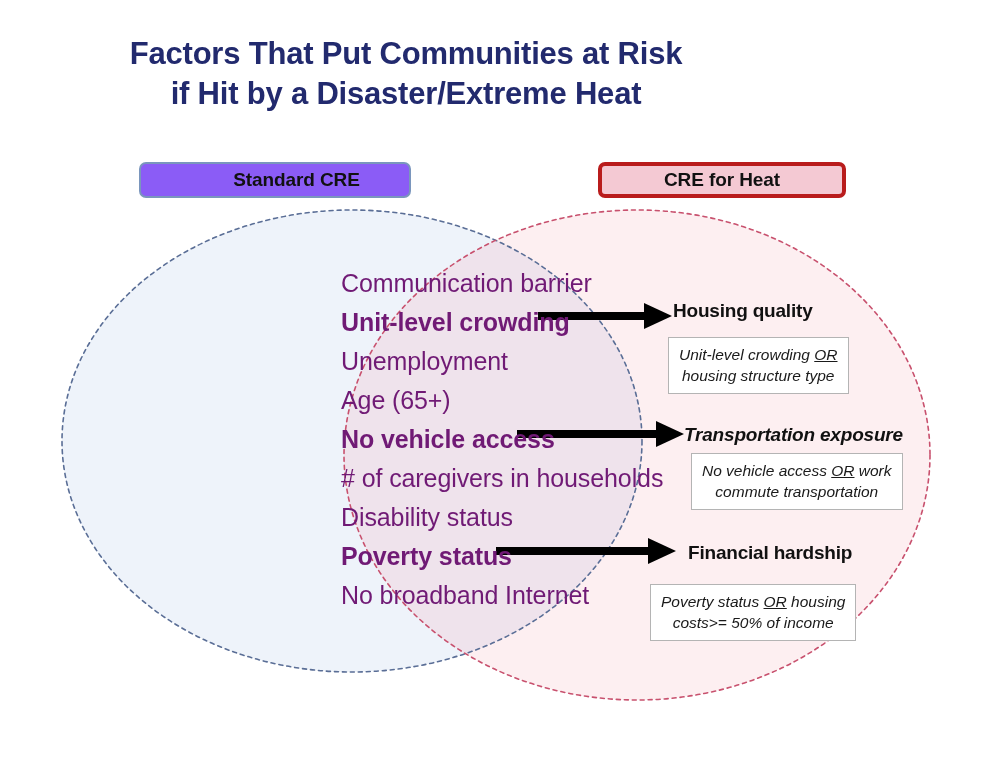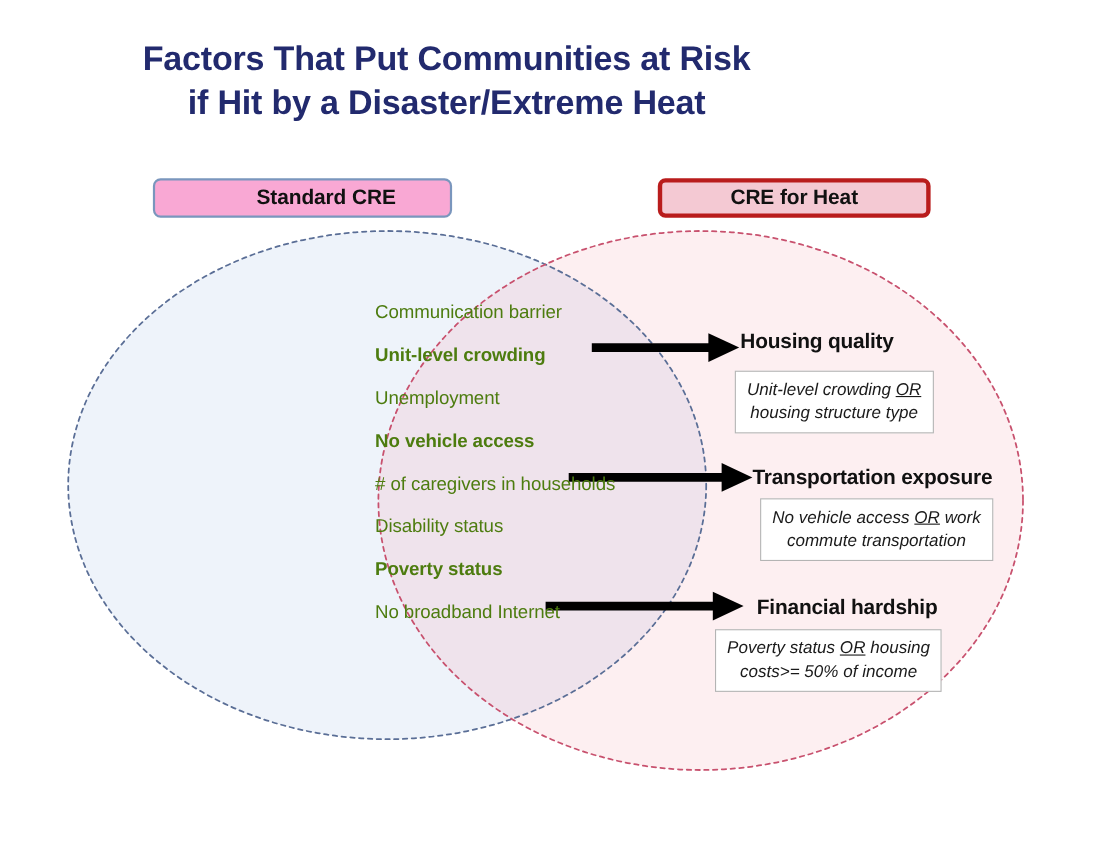--- a/index.html
+++ b/index.html
@@ -53,21 +53,21 @@
     color: #111111;
     display: flex;
     align-items: center;
     justify-content: center;
     letter-spacing: -0.1px;
   }
   #chip-standard {
     left: 139px;
     top: 162px;
     width: 272px;
-    background: #f9a8d4;
+    background: #8b5cf6;
     border: 2px solid #7a96bd;
     padding-left: 43px;
   }
   #chip-heat {
     left: 598px;
     top: 162px;
     width: 248px;
     background: #f4c9d3;
     border: 4px solid #b91c1c;
   }
@@ -75,59 +75,59 @@
   
   #factor-list {
     position: absolute;
     left: 341px;
     top: 264px;
     width: 300px;
   }
   .factor-item {
     height: 39px;
     line-height: 39px;
-    font-size: 17px;
-    color: #4d7c0f;
+    font-size: 25px;
+    color: #701a75;
     white-space: nowrap;
     letter-spacing: -0.1px;
   }
   .factor-item.bold { font-weight: bold; }
 
   
   .outcome-label {
     position: absolute;
     font-size: 19px;
     font-weight: bold;
     color: #111111;
     white-space: nowrap;
     letter-spacing: -0.2px;
   }
   #outcome-0 { left: 673px; top: 300px; }
-  #outcome-1 { left: 684px; top: 424px; }
+  #outcome-1 { left: 684px; top: 424px; font-style: italic; }
   #outcome-2 { left: 688px; top: 542px; }
 
   
   .note-box {
     position: absolute;
     box-sizing: border-box;
     background: #ffffff;
     border: 1px solid #b4b4b4;
     border-radius: 0;
     padding: 6px 10px 7px 10px;
     font-size: 15.5px;
     font-style: italic;
     color: #1a1a1a;
     text-align: center;
     line-height: 21px;
     white-space: nowrap;
   }
   .note-box u { text-decoration: underline; }
   #note-0 { left: 668px; top: 337px; }
   #note-1 { left: 691px; top: 453px; }
-  #note-2 { left: 650px; top: 572px; }
+  #note-2 { left: 650px; top: 584px; }
 
   
   #source {
     position: absolute;
     left: 37px;
     top: 726px;
     font-size: 15.5px;
     color: #1a1a1a;
     letter-spacing: -0.1px;
   }
@@ -181,20 +181,21 @@
     <span>Standard CRE</span>
   </div>
   <div class="legend-chip" id="chip-heat">
     <span>CRE for Heat</span>
   </div>
 
   <div id="factor-list">
     <div class="factor-item">Communication barrier</div>
     <div class="factor-item bold">Unit-level crowding</div>
     <div class="factor-item">Unemployment</div>
+    <div class="factor-item">Age (65+)</div>
     <div class="factor-item bold">No vehicle access</div>
     <div class="factor-item"># of caregivers in households</div>
     <div class="factor-item">Disability status</div>
     <div class="factor-item bold">Poverty status</div>
     <div class="factor-item">No broadband Internet</div>
   </div>
 
   <div class="outcome-label" id="outcome-0">Housing quality</div>
   <div class="outcome-label" id="outcome-1">Transportation exposure</div>
   <div class="outcome-label" id="outcome-2">Financial hardship</div>

